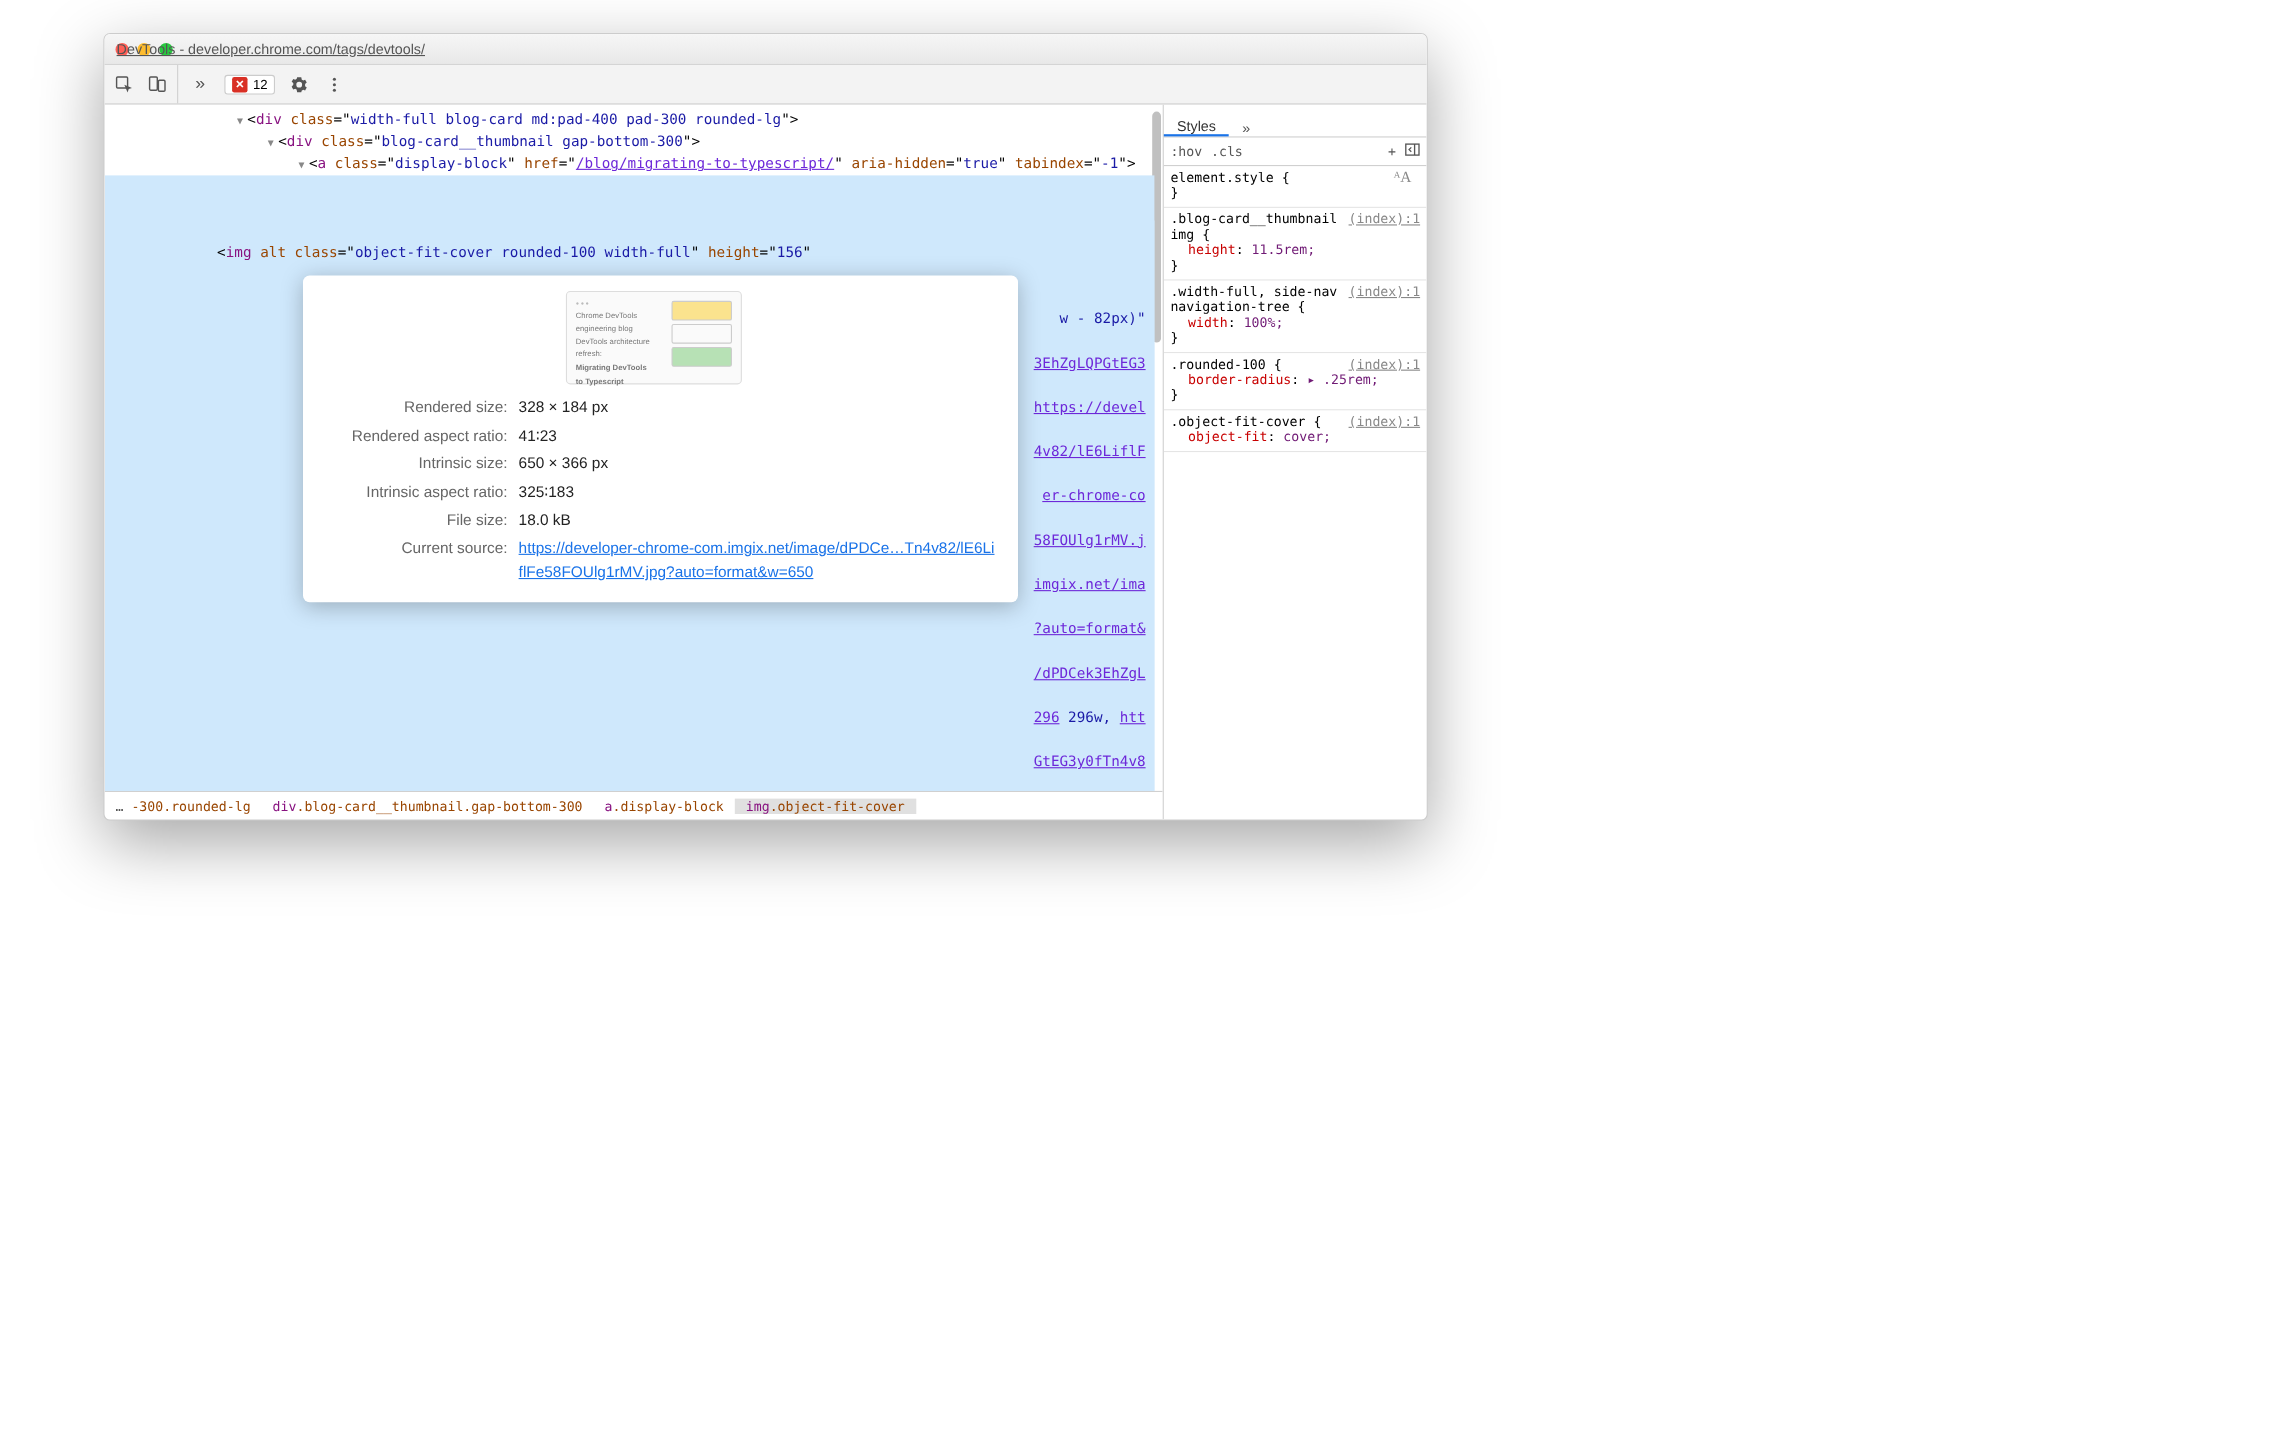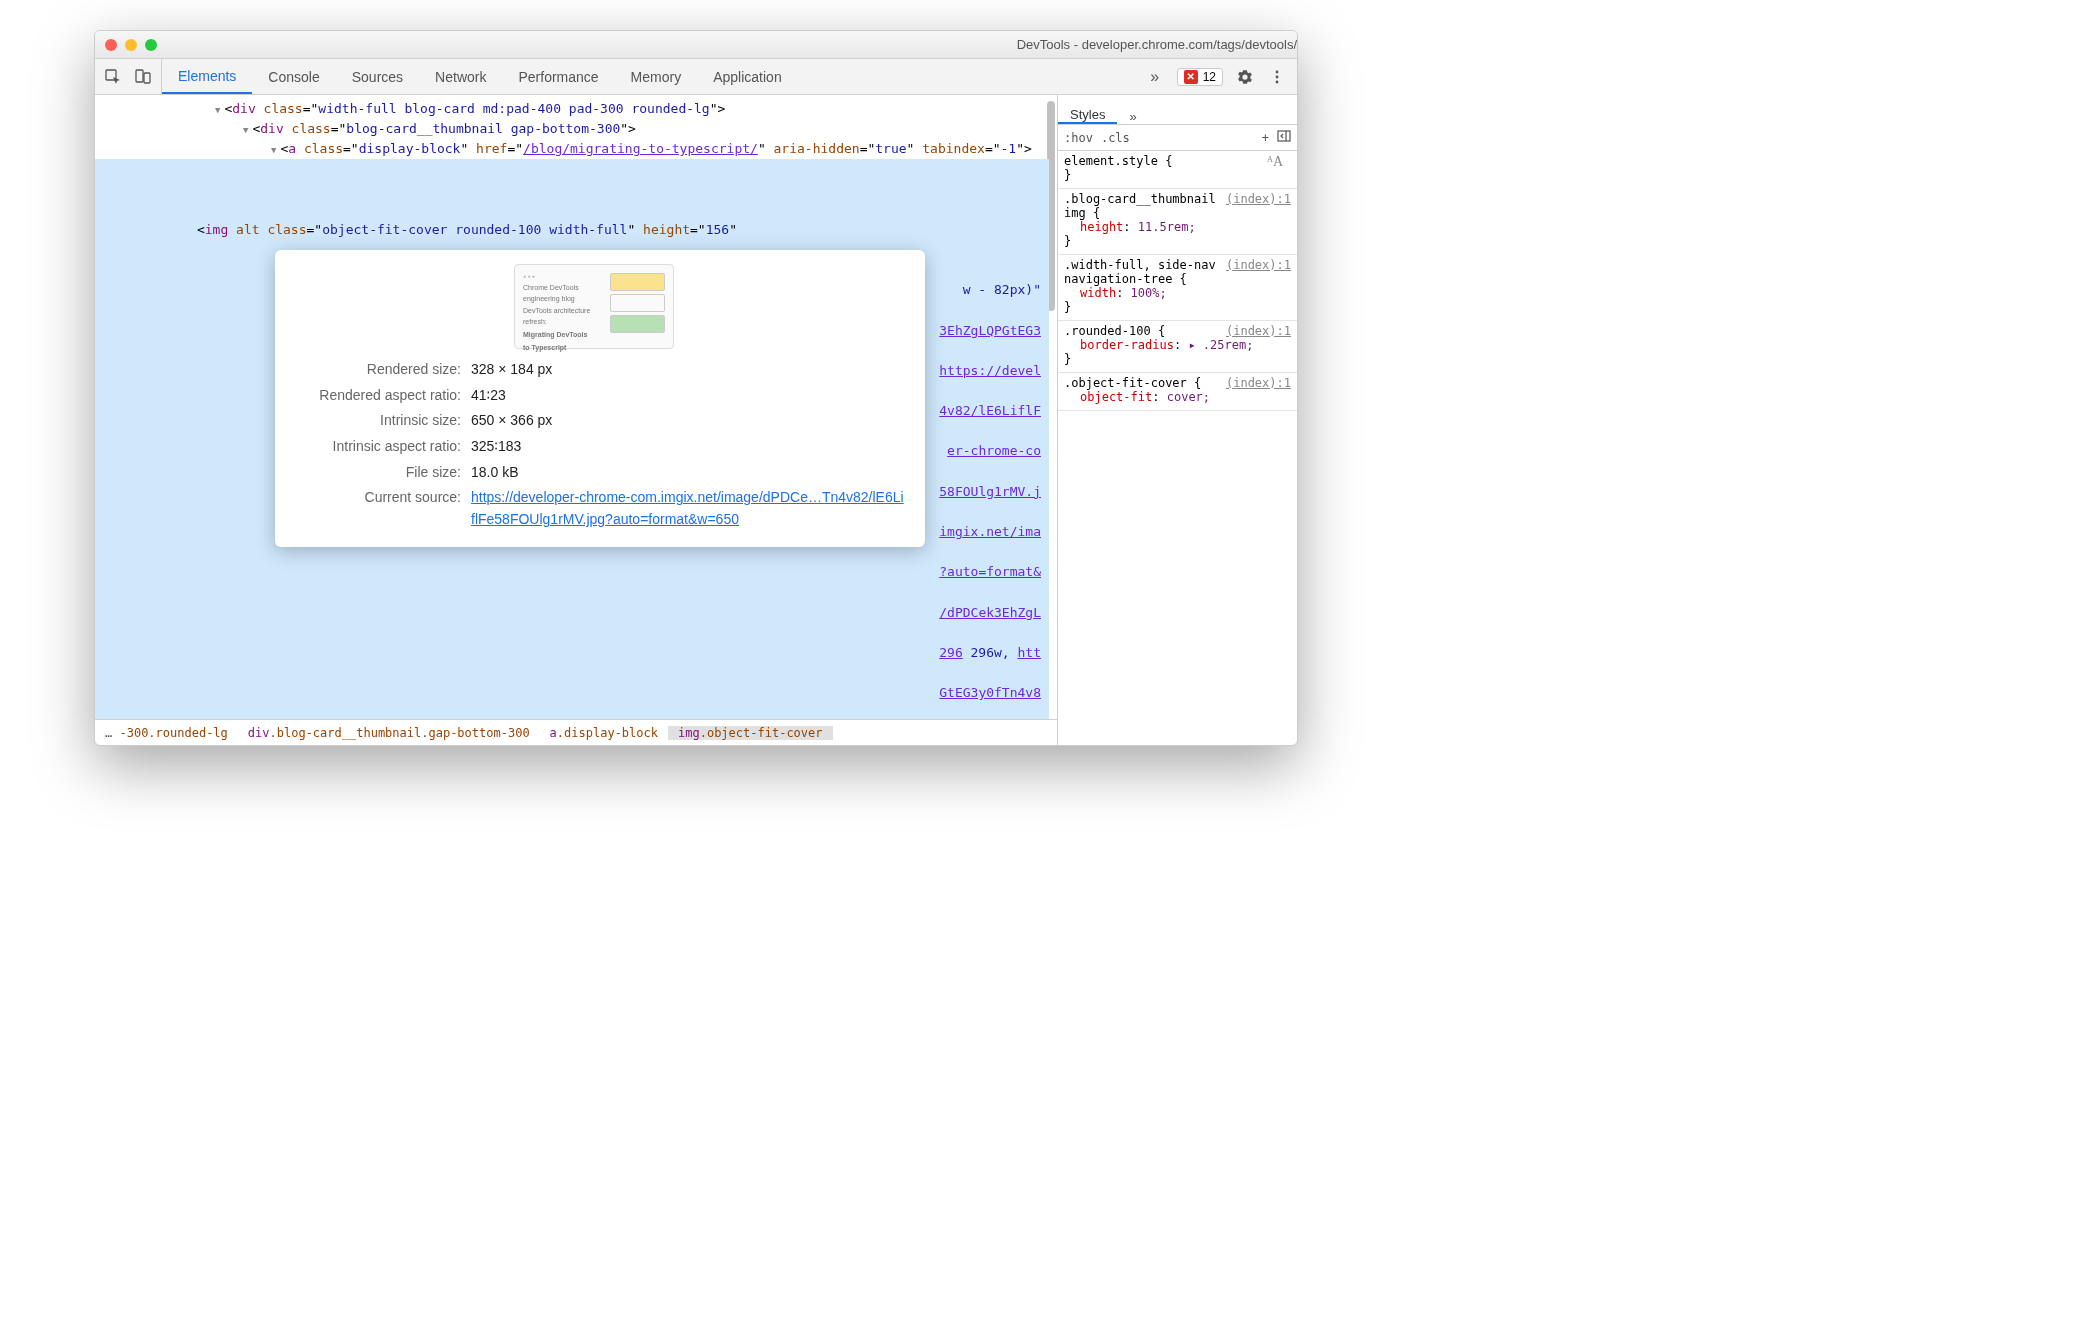--- a/index.html
+++ b/index.html
@@ -29,22 +29,22 @@
   display: flex;
   align-items: center;
   position: relative;
 }
 .traffic { display: flex; gap: 8px; margin-left: 10px; }
 .dot { width: 12px; height: 12px; border-radius: 50%; }
 .dot.red { background: #ff5f57; }
 .dot.yellow { background: #febc2e; }
 .dot.green { background: #28c840; }
 .title-text {
-  position: absolute; left: 0; right: 0; text-align: right;
-  font-size: 13px; color: #555;
+  position: absolute; left: 11px; right: 0; text-align: left;
+  font-size: 13px; color: #555; text-decoration: underline;
 }
 .toolbar {
   height: 36px;
   border-bottom: 1px solid #d0d0d0;
   display: flex;
   align-items: stretch;
   background: #f3f3f3;
 }
 .tool-left { display: flex; align-items: center; padding: 0 8px; gap: 10px; border-right: 1px solid #d0d0d0; }
 .icon-btn { width: 20px; height: 20px; display: flex; align-items: center; justify-content: center; color: #555; cursor: pointer; }
@@ -152,29 +152,20 @@
             <path d="M9 9l7 3-3 1-1 3z" fill="#555" stroke="none"></path>
         </svg>
       </div>
       <div class="icon-btn">
         <svg width="18" height="18" viewBox="0 0 18 18" fill="none" stroke="#555" stroke-width="1.3">
           <rect x="2" y="2" width="7" height="12" rx="1"></rect>
             <rect x="10" y="5" width="6" height="10" rx="1"></rect>
         </svg>
       </div>
     </div>
-    <div class="tabs" id="panel-tabs">
-        <div class="tab active">Elements</div>
-        <div class="tab">Console</div>
-        <div class="tab">Sources</div>
-        <div class="tab">Network</div>
-        <div class="tab">Performance</div>
-        <div class="tab">Memory</div>
-        <div class="tab">Application</div>
-      </div>
     <div class="tool-right">
       <div class="icon-btn">»</div>
       <div class="err-badge">
         <span class="err-x">✕</span>
         <span>12</span>
       </div>
       <div class="icon-btn">
         <svg width="18" height="18" viewBox="0 0 24 24" fill="#555">
             <path d="M19.14 12.94a7 7 0 000-1.88l2.03-1.58-2-3.46-2.39.96a7 7 0 00-1.63-.94L14.5 3h-5l-.65 2.04a7 7 0 00-1.63.94l-2.39-.96-2 3.46 2.03 1.58a7 7 0 000 1.88L2.83 14.5l2 3.46 2.39-.96c.5.39 1.05.7 1.63.94L9.5 21h5l.65-2.04c.58-.24 1.13-.55 1.63-.94l2.39.96 2-3.46-2.03-1.58zM12 15.5A3.5 3.5 0 1112 8.5a3.5 3.5 0 010 7z"></path>
           </svg>

